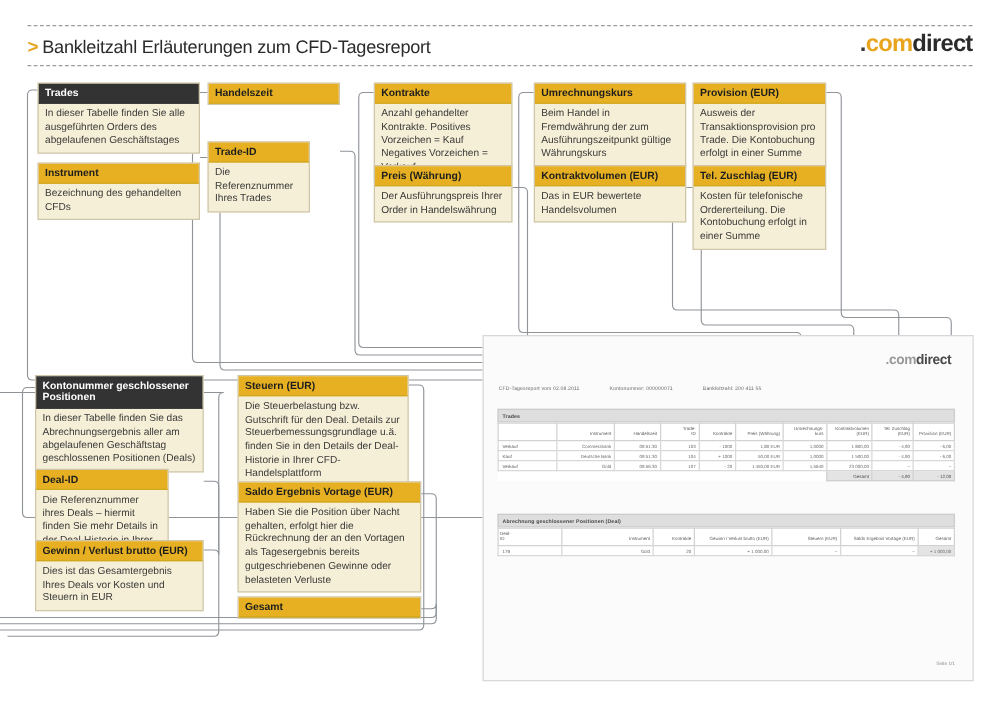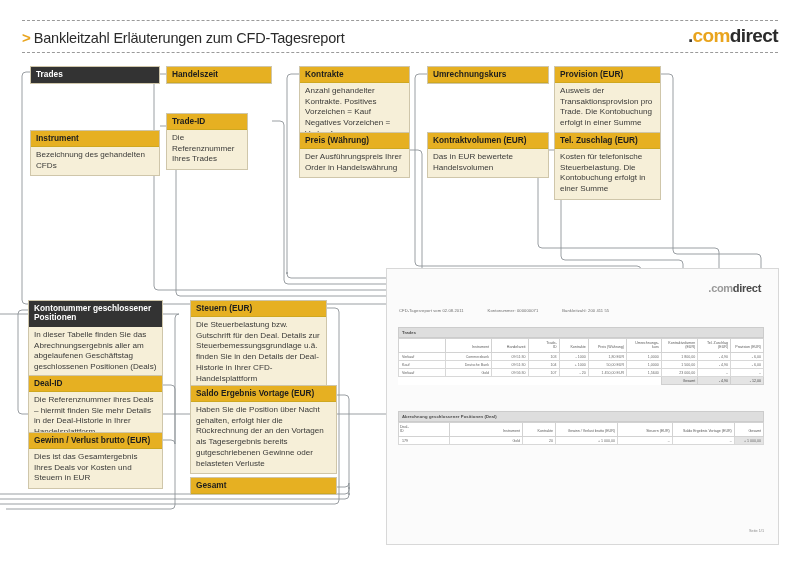--- a/index.html
+++ b/index.html
@@ -197,20 +197,21 @@
       <rect x="639" y="341" width="4" height="4"></rect>
       <rect x="681" y="341" width="4" height="4"></rect>
       <rect x="717" y="341" width="4" height="4"></rect>
       <rect x="759" y="341" width="4" height="4"></rect>
       <rect x="388" y="411" width="4" height="4"></rect>
     </g>
   </svg>
 
   <div class="callout dark" style="left:30px; top:66px; width:130px;">
     <div class="ttl">Trades</div>
+    <div class="bd">In dieser Tabelle finden Sie alle ausgeführten Orders des abgelaufenen Geschäftstages</div>
   </div>
 
   <div class="callout" style="left:30px; top:130px; width:130px;">
     <div class="ttl">Instrument</div>
     <div class="bd">Bezeichnung des gehandelten CFDs</div>
   </div>
 
   <div class="callout" style="left:166px; top:66px; width:106px;">
     <div class="ttl">Handelszeit</div>
   </div>
@@ -225,43 +226,44 @@
     <div class="bd">Anzahl gehandelter Kontrakte. Positives Vorzeichen = Kauf Negatives Vorzeichen = Verkauf</div>
   </div>
 
   <div class="callout" style="left:299px; top:132px; width:111px;">
     <div class="ttl">Preis (Währung)</div>
     <div class="bd">Der Ausführungspreis Ihrer Order in Handelswährung</div>
   </div>
 
   <div class="callout" style="left:427px; top:66px; width:122px;">
     <div class="ttl">Umrechnungskurs</div>
+    <div class="bd">Beim Handel in Fremdwährung der zum Ausführungszeitpunkt gültige Währungskurs</div>
   </div>
 
   <div class="callout" style="left:427px; top:132px; width:122px;">
     <div class="ttl">Kontraktvolumen (EUR)</div>
     <div class="bd">Das in EUR bewertete Handelsvolumen</div>
   </div>
 
   <div class="callout" style="left:554px; top:66px; width:107px;">
     <div class="ttl">Provision (EUR)</div>
     <div class="bd">Ausweis der Transaktionsprovision pro Trade. Die Kontobuchung erfolgt in einer Summe</div>
   </div>
 
   <div class="callout" style="left:554px; top:132px; width:107px;">
     <div class="ttl">Tel. Zuschlag (EUR)</div>
-    <div class="bd">Kosten für telefonische Steuerbelastung. Die Kontobuchung erfolgt in einer Summe</div>
+    <div class="bd">Kosten für telefonische Ordererteilung. Die Kontobuchung erfolgt in einer Summe</div>
   </div>
 
   <div class="callout dark" style="left:28px; top:300px; width:135px;">
     <div class="ttl">Kontonummer geschlossener Positionen</div>
     <div class="bd">In dieser Tabelle finden Sie das Abrechnungsergebnis aller am abgelaufenen Geschäftstag geschlossenen Positionen (Deals)</div>
   </div>
 
-  <div class="callout" style="left:28px; top:375px; width:135px;">
+  <div class="callout" style="left:28px; top:375px; width:107px;">
     <div class="ttl">Deal-ID</div>
     <div class="bd">Die Referenznummer ihres Deals – hiermit finden Sie mehr Details in der Deal-Historie in Ihrer Handelsplattform</div>
   </div>
 
   <div class="callout" style="left:28px; top:432px; width:135px;">
     <div class="ttl">Gewinn / Verlust brutto (EUR)</div>
     <div class="bd">Dies ist das Gesamtergebnis Ihres Deals vor Kosten und Steuern in EUR</div>
   </div>
 
   <div class="callout" style="left:190px; top:300px; width:137px;">

